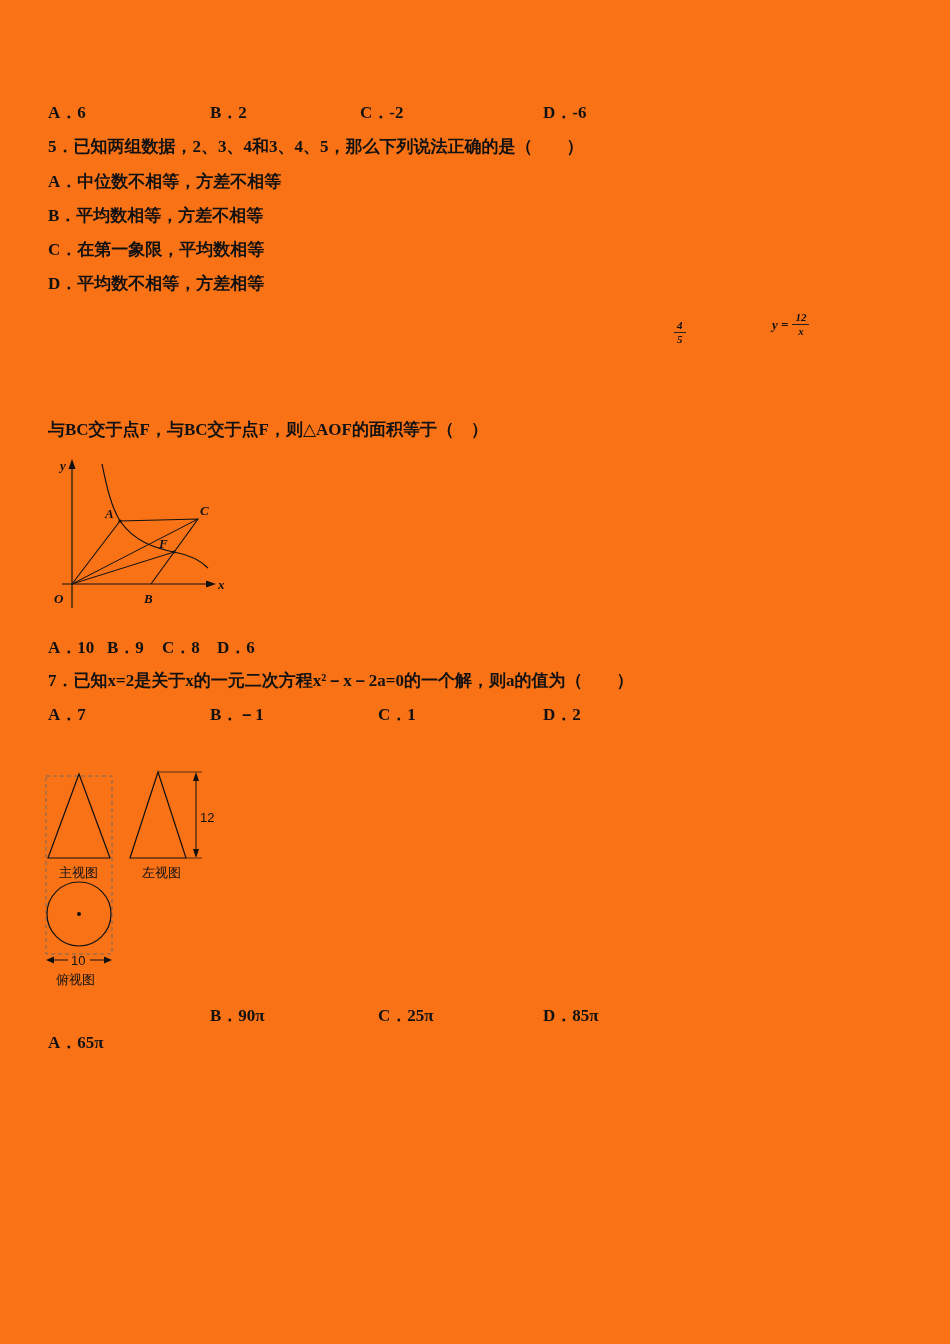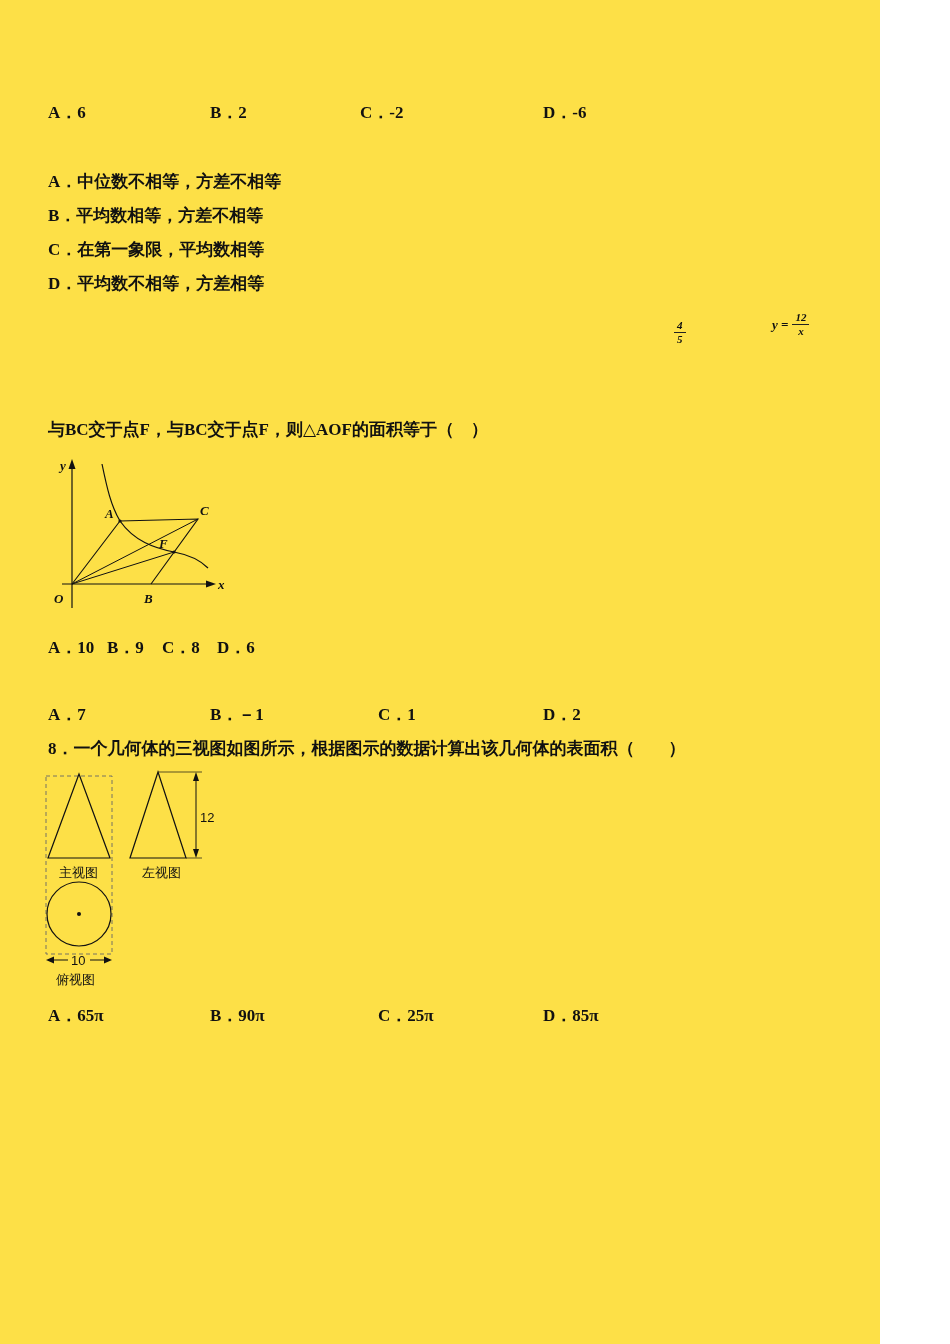--- a/index.html
+++ b/index.html
@@ -1,19 +1,19 @@
 <!DOCTYPE html>
 <html><head>
 <meta charset="utf-8">
 <style>
   html,body{margin:0;padding:0;background:#ffffff;}
   .page{
     position:relative;
-    width:880px;height:1344px;
-    background:#fde047;
+    width:950px;height:1344px;
+    background:#f97316;
     font-family:"Liberation Serif","DejaVu Serif",serif;
     font-size:17px;
     font-weight:600;
     color:#111111;
     overflow:hidden;
   }
   .t{position:absolute;white-space:pre;line-height:1.25;}
   .frac{display:inline-flex;flex-direction:column;align-items:center;line-height:1;vertical-align:middle;}
   .frac .num{border-bottom:1px solid #222;padding:0 3px 1px;}
   .frac .den{padding-top:1px;}
@@ -28,20 +28,21 @@
 </head>
 <body>
 
 <div class="page">
 
   <span class="t" style="left:48px;top:102px">A．6</span>
   <span class="t" style="left:210px;top:102px">B．2</span>
   <span class="t" style="left:360px;top:102px">C．-2</span>
   <span class="t" style="left:543px;top:102px">D．-6</span>
 
+  <span class="t" style="left:48px;top:136px">5．已知两组数据，2、3、4和3、4、5，那么下列说法正确的是（　　）</span>
   <span class="t" style="left:48px;top:171px">A．中位数不相等，方差不相等</span>
   <span class="t" style="left:48px;top:205px">B．平均数相等，方差不相等</span>
   <span class="t" style="left:48px;top:239px">C．在第一象限，平均数相等</span>
   <span class="t" style="left:48px;top:273px">D．平均数不相等，方差相等</span>
 
   <span class="t frac-small" style="left:663px;top:306px">
     <span class="frac">
       <span class="num">4</span>
       <span class="den">5</span>
     </span>
@@ -78,26 +79,26 @@
     <text x="150" y="59" class="fl">C</text>
     <text x="94" y="147" class="fl">B</text>
     <text x="109" y="92" class="fl">F</text>
   </svg>
 
   <span class="t" style="left:48px;top:637px">A．10</span>
   <span class="t" style="left:107px;top:637px">B．9</span>
   <span class="t" style="left:162px;top:637px">C．8</span>
   <span class="t" style="left:217px;top:637px">D．6</span>
 
+  <span class="t" style="left:48px;top:670px">7．已知x=2是关于x的一元二次方程x²－x－2a=0的一个解，则a的值为（　　）</span>
   <span class="t" style="left:48px;top:704px">A．7</span>
   <span class="t" style="left:210px;top:704px">B．－1</span>
   <span class="t" style="left:378px;top:704px">C．1</span>
   <span class="t" style="left:543px;top:704px">D．2</span>
 
-  <span class="t" style="left:48px;top:738px">8．一个几何体的三视图如图所示，根据图示的数据计算出该几何体的表面积（　　）</span>
 
   <svg style="position:absolute;left:42px;top:764px" width="180" height="230" viewBox="0 0 180 230">
     <rect x="4" y="12" width="66" height="178" fill="none" stroke="#666" stroke-width="0.9" stroke-dasharray="4 3"></rect>
 
     <polygon points="37,10 6,94 68,94" fill="none" stroke="#111" stroke-width="1.2"></polygon>
     <text x="17" y="113" class="cl">主视图</text>
 
     <polygon points="116,8 88,94 144,94" fill="none" stroke="#111" stroke-width="1.2"></polygon>
     <line x1="116" y1="8" x2="160" y2="8" stroke="#111" stroke-width="0.7"></line>
     <line x1="144" y1="94" x2="160" y2="94" stroke="#111" stroke-width="0.7"></line>
@@ -111,19 +112,19 @@
     <circle cx="37" cy="150" r="2" fill="#111"></circle>
 
     <line x1="6" y1="196" x2="26" y2="196" stroke="#111" stroke-width="1"></line>
     <polygon points="4,196 12,192.5 12,199.5" fill="#111"></polygon>
     <line x1="48" y1="196" x2="68" y2="196" stroke="#111" stroke-width="1"></line>
     <polygon points="70,196 62,192.5 62,199.5" fill="#111"></polygon>
     <text x="29" y="201" class="nl">10</text>
     <text x="14" y="220" class="cl">俯视图</text>
   </svg>
 
-  <span class="t" style="left:48px;top:1005px">A．65π</span>
+  <span class="t" style="left:48px;top:1032px">A．65π</span>
   <span class="t" style="left:210px;top:1005px">B．90π</span>
   <span class="t" style="left:378px;top:1005px">C．25π</span>
   <span class="t" style="left:543px;top:1005px">D．85π</span>
 
 
 </div>
 
 </body></html>

